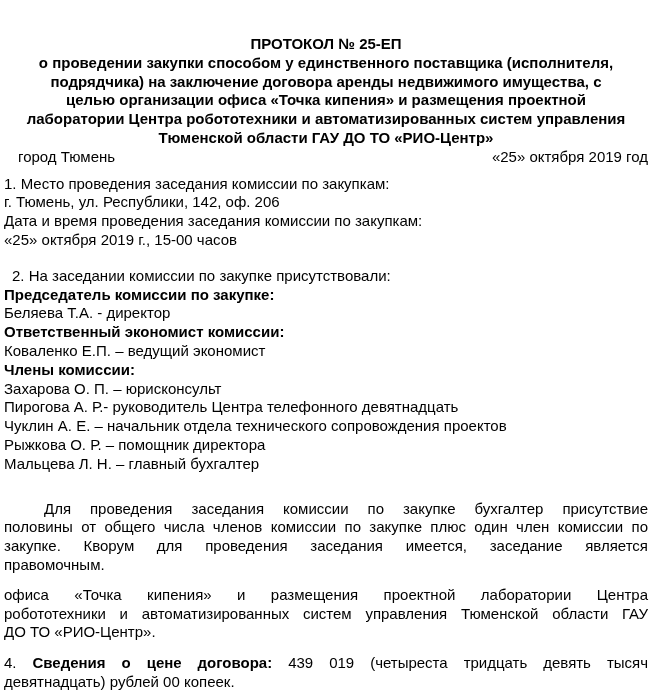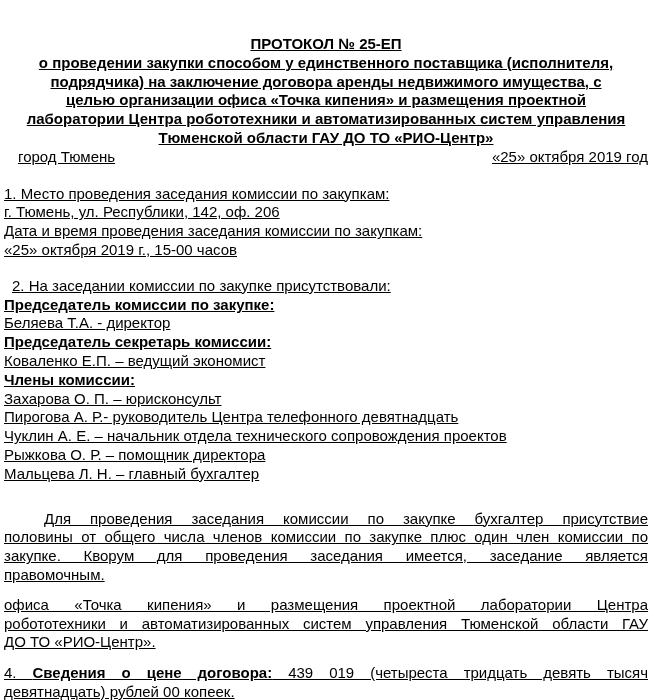--- a/index.html
+++ b/index.html
@@ -15,36 +15,35 @@
     font-family: "Liberation Sans", sans-serif;
     font-size: 15px;
     line-height: 18.8px;
   }
   .page {
     box-sizing: border-box;
     width: 652px;
     height: 700px;
     padding: 35px 4px 0 4px;
     background: #ffffff;
-    text-decoration: underline;
   }
   .line { text-align: left; }
   .just {
     text-align: justify;
     text-align-last: justify;
   }
   .b { font-weight: bold; }
   .title-block { text-align: center; font-weight: bold; }
   .title-block .line { text-align: center; }
   .place-date-row {
     display: flex;
     justify-content: space-between;
   }
   .place { padding-left: 14px; }
-  .section-1 { margin-top: 18px; }
+  .section-1 { margin-top: 8px; }
   .section-2-heading { margin-top: 17px; padding-left: 8px; }
   .quorum { margin-top: 26px; }
   .quorum .line:first-child { text-indent: 40px; }
   .section-3 { margin-top: 11px; }
   .section-4 { margin-top: 12px; }
 </style>
 </head>
 <body>
 
 <div class="page">
@@ -70,21 +69,21 @@
       <div class="line">г. Тюмень, ул. Республики, 142, оф. 206</div>
       <div class="line">Дата и время проведения заседания комиссии по закупкам:</div>
       <div class="line">«25» октября 2019 г., 15-00 часов</div>
     </div>
 
   <div class="section-2-heading">2. На заседании комиссии по закупке присутствовали:</div>
 
   <div class="section-2">
       <div class="line"><span class="b">Председатель комиссии по закупке:</span></div>
       <div class="line">Беляева Т.А. - директор</div>
-      <div class="line"><span class="b">Председатель секретарь комиссии:</span></div>
+      <div class="line"><span class="b">Ответственный экономист комиссии:</span></div>
       <div class="line">Коваленко Е.П. – ведущий экономист</div>
       <div class="line"><span class="b">Члены комиссии:</span></div>
       <div class="line">Захарова О. П. – юрисконсульт</div>
       <div class="line">Пирогова А. Р.- руководитель Центра телефонного девятнадцать</div>
       <div class="line">Чуклин А. Е. – начальник отдела технического сопровождения проектов</div>
       <div class="line">Рыжкова О. Р. – помощник директора</div>
       <div class="line">Мальцева Л. Н. – главный бухгалтер</div>
     </div>
 
   <div class="quorum">

